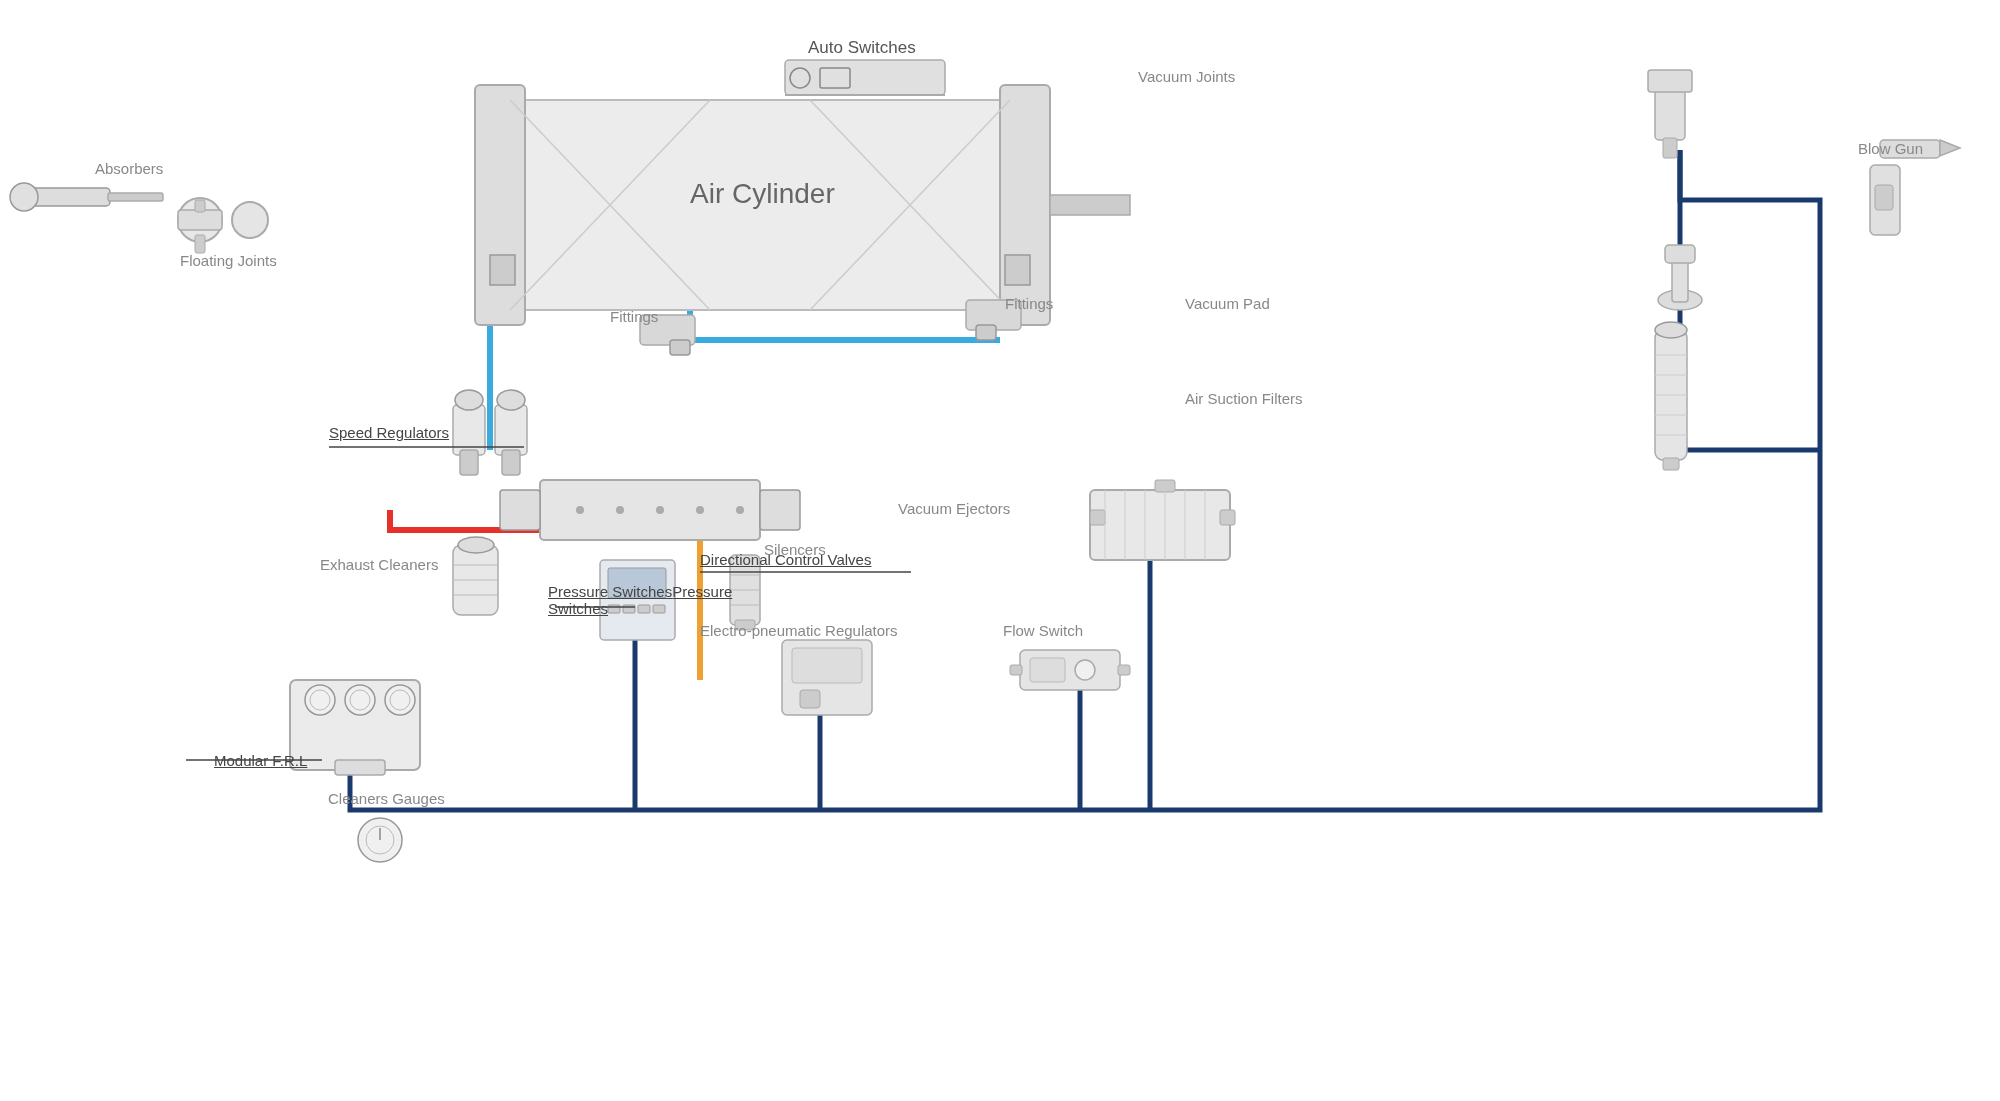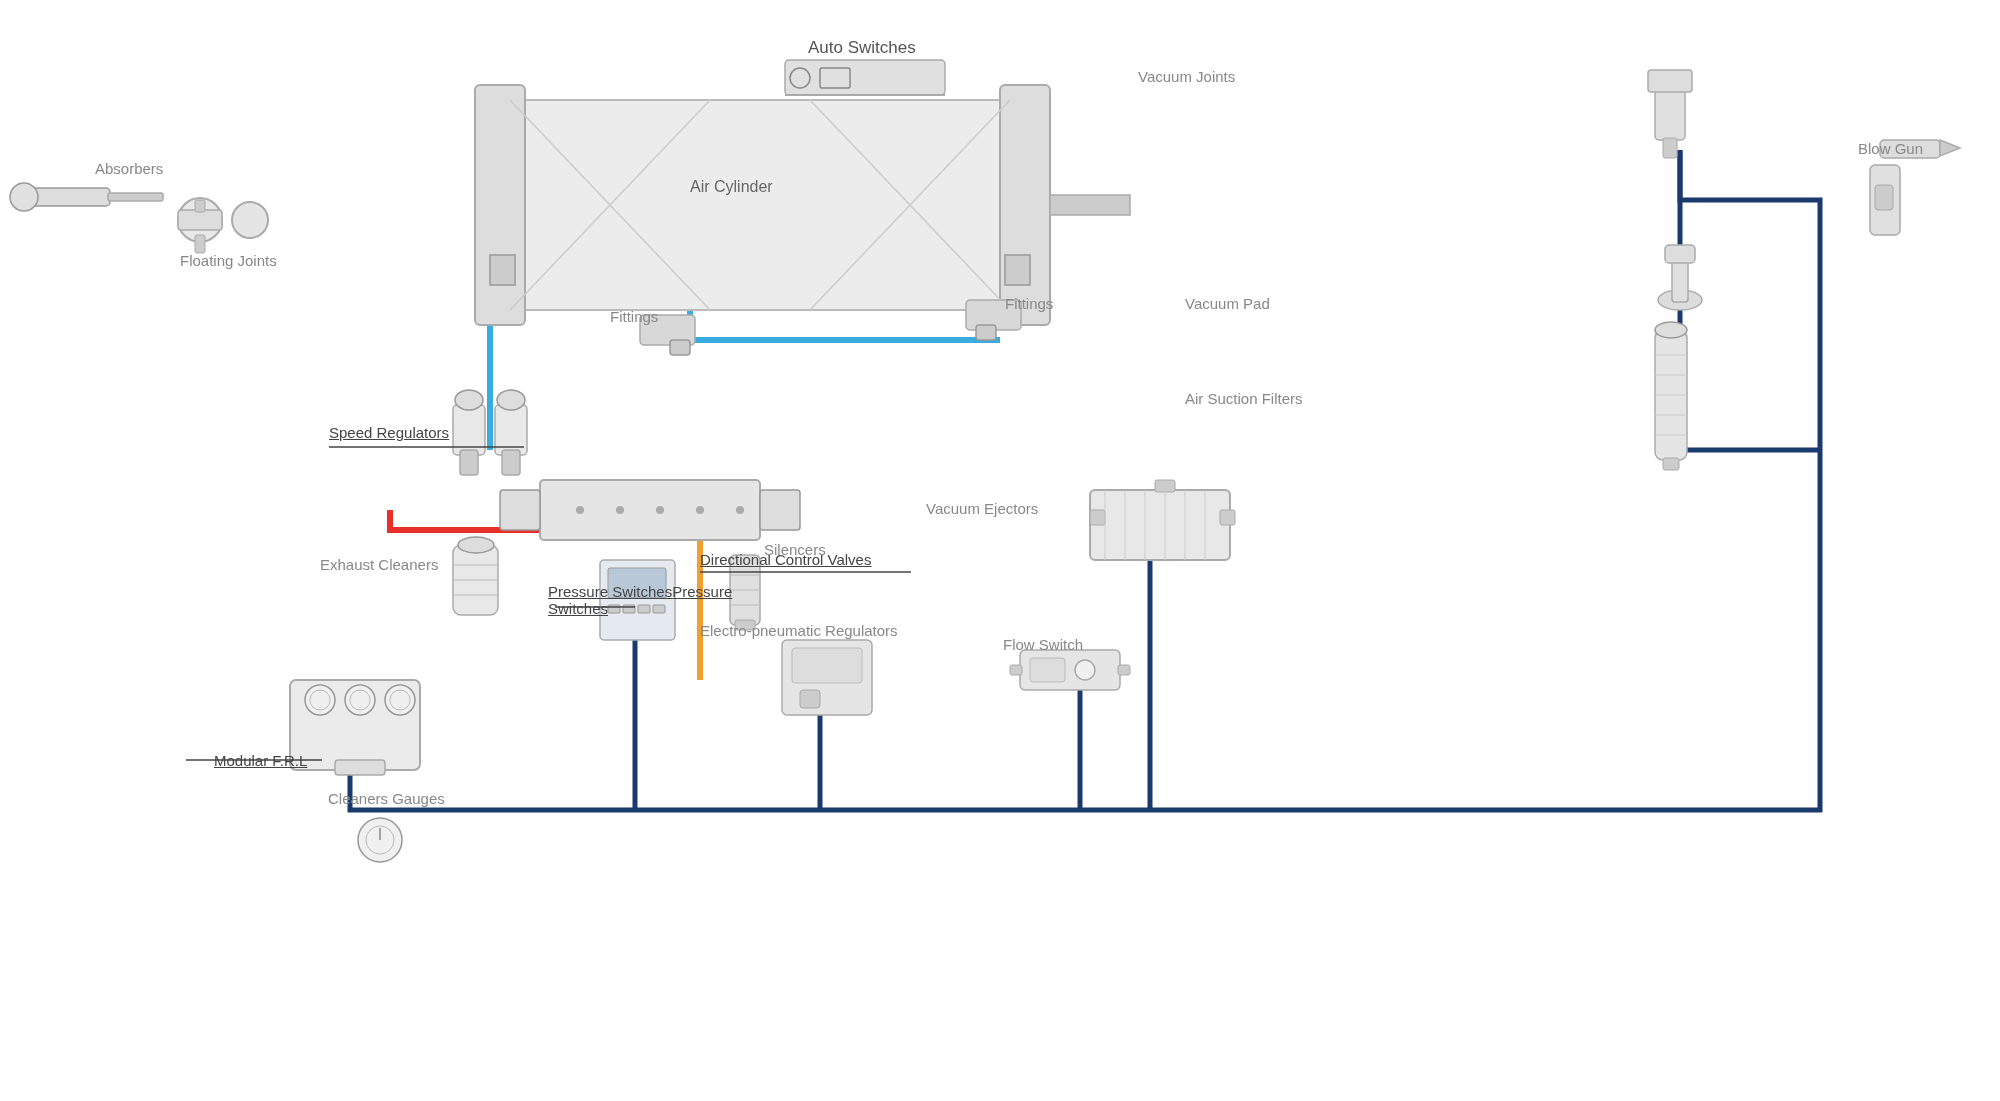--- a/index.html
+++ b/index.html
@@ -242,21 +242,21 @@
   <line x1="700" y1="572" x2="911" y2="572" stroke="#444" stroke-width="1.5"></line>
 
   <line x1="555" y1="607" x2="635" y2="607" stroke="#444" stroke-width="1.5"></line>
 
   <line x1="186" y1="760" x2="322" y2="760" stroke="#444" stroke-width="1.5"></line>
 
 </svg>
 
 <div class="label-title" style="left:808px;top:38px;">Auto Switches</div>
 
-<div class="label" style="left:690px;top:178px;font-size:16px;color:#666;">Air Cylinder</div>
+<div class="label" style="left:690px;top:178px;font-size:28px;color:#666;">Air Cylinder</div>
 
 <div class="label" style="left:95px;top:160px;">Absorbers</div>
 
 <div class="label" style="left:180px;top:252px;">Floating Joints</div>
 
 <div class="label-link" style="left:329px;top:424px;">Speed Regulators</div>
 
 <div class="label" style="left:610px;top:308px;">Fittings</div>
 
 <div class="label" style="left:1005px;top:295px;">Fittings</div>
@@ -269,23 +269,23 @@
 Switches</span>Pressure<br>Switches</div>
 
 <div class="label" style="left:764px;top:541px;">Silencers</div>
 
 <div class="label" style="left:700px;top:622px;text-align:center;">Electro-pneumatic Regulators</div>
 
 <div class="label-link" style="left:186px;top:752px;margin-left:28px;">Modular F.R.L</div>
 
 <div class="label" style="left:328px;top:790px;">Cleaners Gauges</div>
 
-<div class="label" style="left:1003px;top:636px;">Flow Switch</div>
-
-<div class="label" style="left:926px;top:500px;">Vacuum Ejectors</div>
+<div class="label" style="left:1003px;top:622px;">Flow Switch</div>
+
+<div class="label" style="left:898px;top:500px;">Vacuum Ejectors</div>
 
 <div class="label" style="left:1185px;top:295px;">Vacuum Pad</div>
 
 <div class="label" style="left:1185px;top:390px;">Air Suction Filters</div>
 
 <div class="label" style="left:1138px;top:68px;">Vacuum Joints</div>
 
 <div class="label" style="left:1858px;top:140px;">Blow Gun</div>
 
 </div>

